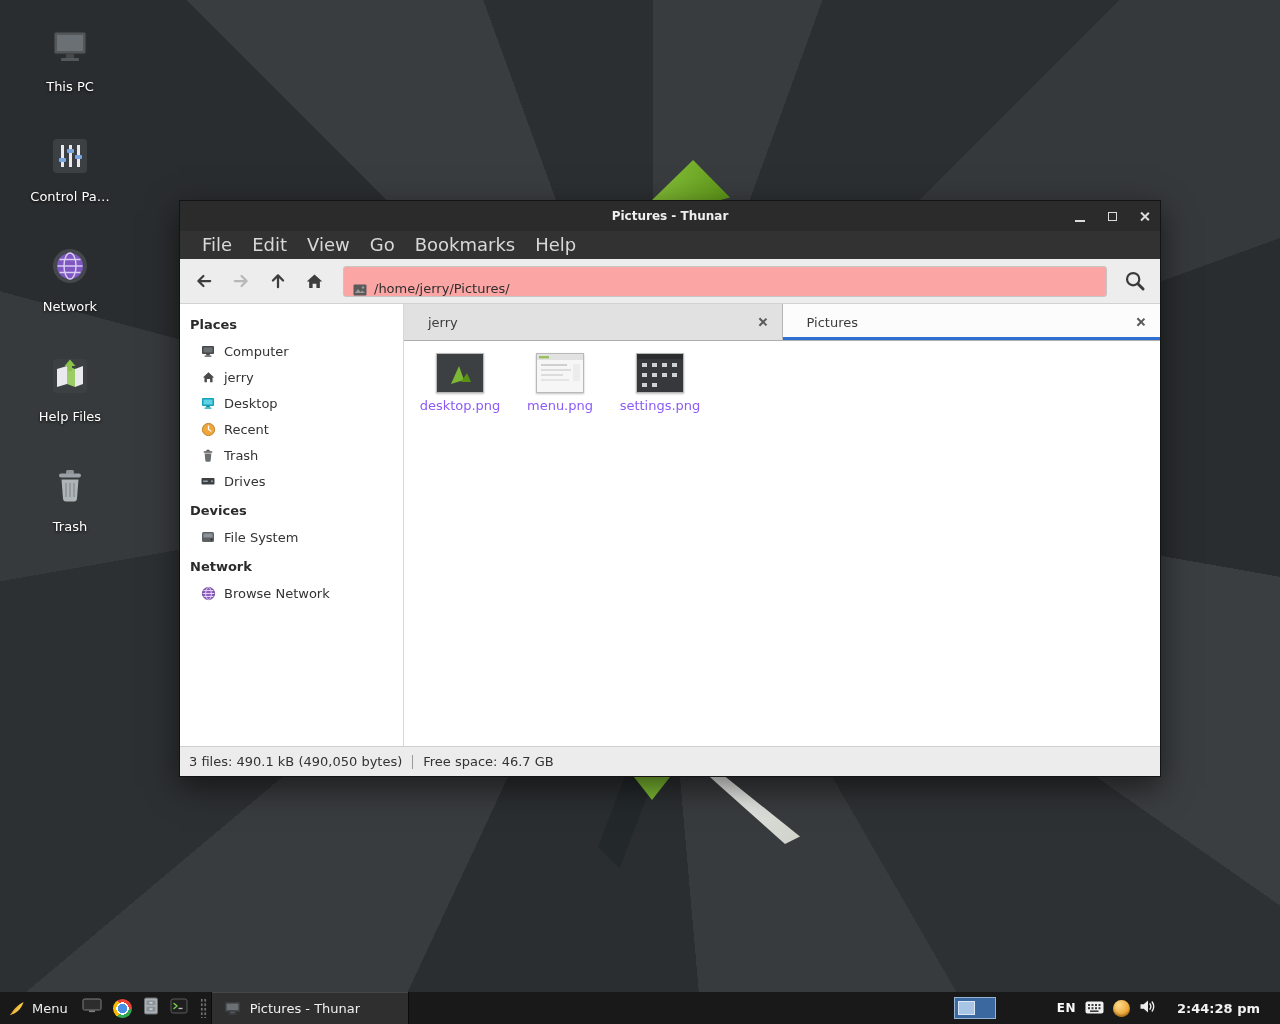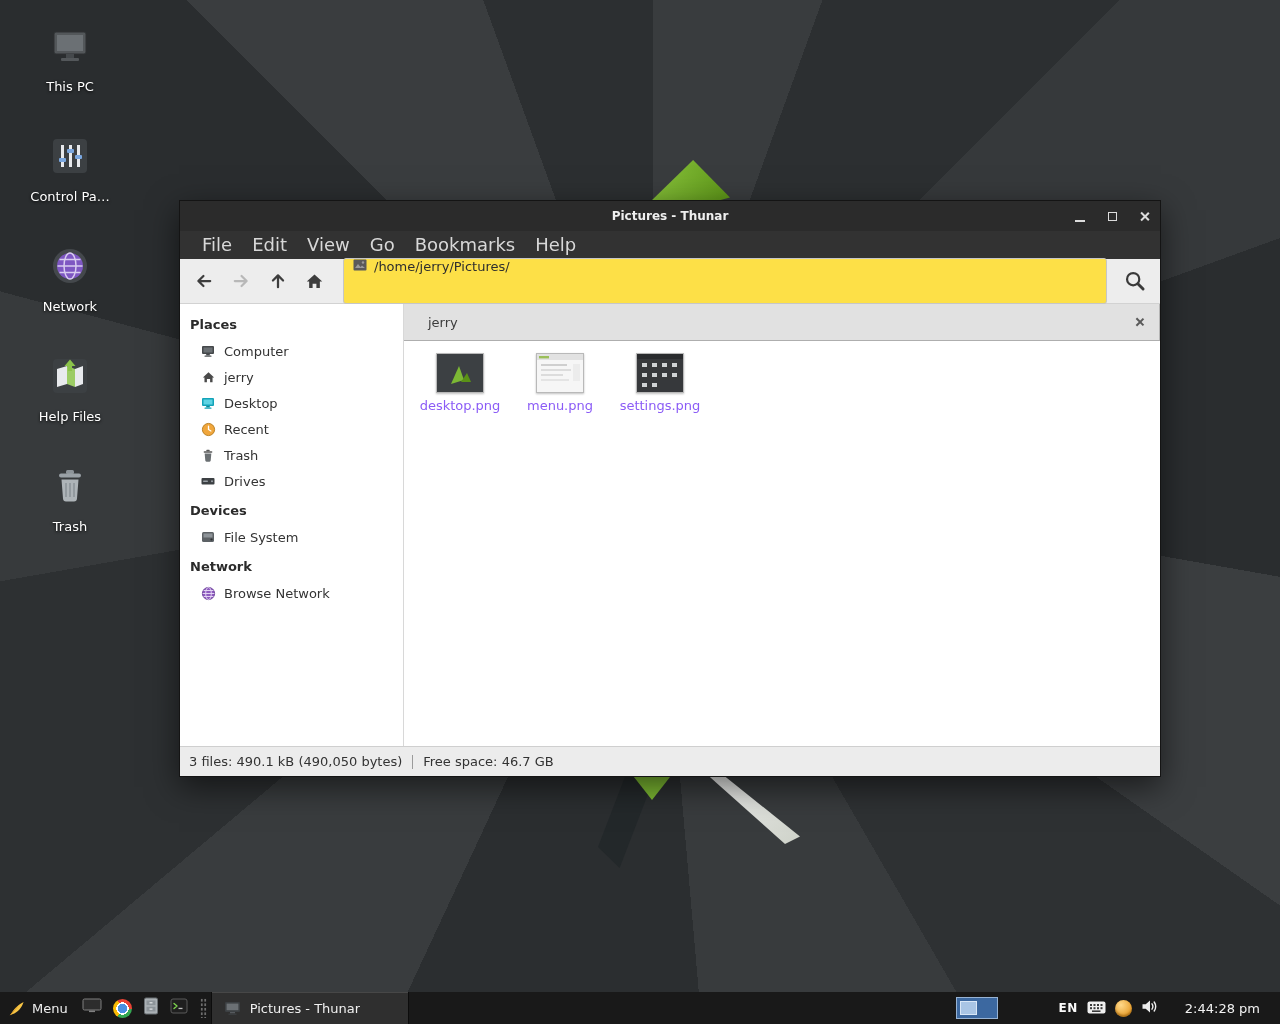--- a/index.html
+++ b/index.html
@@ -38,22 +38,22 @@
   .glyph-max { width:9px; height:9px; border:1.5px solid #dcdcdc; }
   .glyph-x { position:relative; width:11px; height:11px; }
   .glyph-x::before,.glyph-x::after { content:""; position:absolute; left:5px; top:0; width:1.7px; height:11px; background:#dcdcdc; }
   .glyph-x::before { transform:rotate(45deg); } .glyph-x::after { transform:rotate(-45deg); }
 
   .menubar { height:28px; background:#323232; display:flex; align-items:center; padding-left:12px; flex:none; }
   .menu-item { color:#d8d8d8; font-size:18px; padding:0 10px; line-height:28px; }
 
   .toolbar { height:45px; background:#ededed; border-bottom:1px solid #d2d2d2; display:flex; align-items:center; padding:0 5px; flex:none; }
   .nav-btn { width:37px; height:32px; display:flex; align-items:center; justify-content:center; }
-  .pathbar { flex:1; height:46px; margin:0 8px 0 10px; background:#fde047; border:1px solid #c6c6c6; border-radius:3px;
-             display:flex; align-items:flex-start; padding:0 9px; gap:7px; font-size:13px; color:#2e2e2e; }
+  .pathbar { flex:1; height:31px; margin:0 8px 0 10px; background:#fca5a5; border:1px solid #c6c6c6; border-radius:3px;
+             display:flex; align-items:flex-end; padding:0 9px; gap:7px; font-size:13px; color:#2e2e2e; }
   .search-btn { width:40px; height:34px; display:flex; align-items:center; justify-content:center; }
 
   .content-row { flex:1; display:flex; min-height:0; }
   .sidebar { width:224px; background:#fff; border-right:1px solid #d8d8d8; padding-top:4px; overflow:hidden; flex:none; }
   .side-header { padding:9px 10px 6px 10px; font-size:13px; font-weight:bold; color:#2b2b2b; }
   .side-item { height:26px; display:flex; align-items:center; gap:8px; padding-left:20px; font-size:13px; color:#333; }
   .side-item .sicon { width:16px; height:16px; display:flex; align-items:center; justify-content:center; flex:none; }
 
   .right-pane { flex:1; display:flex; flex-direction:column; min-width:0; }
   .tabbar { height:37px; display:flex; background:#c9c9c9; border-bottom:1px solid #aeaeae; flex:none; }
@@ -84,21 +84,21 @@
               border-left:1px solid #0c0c0c; border-right:1px solid #0c0c0c; box-shadow:inset 0 1px 0 #474747; }
   .task-btn .tlabel { color:#f0f0f0; font-size:13px; white-space:nowrap; overflow:hidden; }
   .tray { margin-left:auto; display:flex; align-items:center; gap:9px; padding-right:20px; }
   .pager { width:42px; height:22px; border:1px solid #97b3d4; background:#3c68a0; position:relative; margin-right:52px; }
   .pager-win { position:absolute; left:3px; top:3px; width:17px; height:14px; background:#a9c5e5; border:1px solid #d9e7f7; }
   .lang { color:#fafafa; font-size:12px; font-weight:bold; letter-spacing:.5px; }
   .chrome-icon { width:19px; height:19px; border-radius:50%;
       background: radial-gradient(circle at 50% 50%, #4a90e2 0 4.6px, #ffffff 4.6px 6.2px, rgba(0,0,0,0) 6.2px),
                   conic-gradient(from -30deg, #ea4335 0 120deg, #34a853 120deg 240deg, #fbbc05 240deg 360deg); }
   .amber-icon { width:17px; height:17px; border-radius:50%; background:radial-gradient(circle at 35% 30%, #ffd98a, #e8a02e 72%); box-shadow:inset 0 -2px 2px rgba(120,70,0,.5); }
-  .clock { color:#f2f2f2; font-size:13px; margin-left:18px; white-space:nowrap; }
+  .clock { color:#f2f2f2; font-size:13px; margin-left:12px; white-space:nowrap;font-weight:bold; }
 </style>
 </head>
 <body>
 
 <div class="desktop">
   <div class="wp-shape wp-leaf-top"></div>
   <div class="wp-shape wp-blade-dark"></div>
   <div class="wp-shape wp-leaf-bottom"></div>
   <div class="wp-shape wp-streak"></div>
 </div>
@@ -316,20 +316,24 @@
             </svg>
           </span>
         <span class="slabel">Browse Network</span>
       </div>
     </div>
 
     <div class="right-pane">
       <div class="tabbar">
         <div class="tab inactive">
           <span class="tab-label">jerry</span>
+          <span class="tab-x"></span>
+        </div>
+        <div class="tab active">
+          <span class="tab-label">Pictures</span>
           <span class="tab-x"></span>
         </div>
       </div>
 
       <div class="files-area">
         <div class="file-cell">
           <span class="thumb" style="display:block">
             <svg width="46" height="38" viewBox="0 0 46 38">
                 <rect width="46" height="38" fill="#3c4043"></rect>
                 <path d="M14 30 22 12l5 14z" fill="#7cb834"></path>

